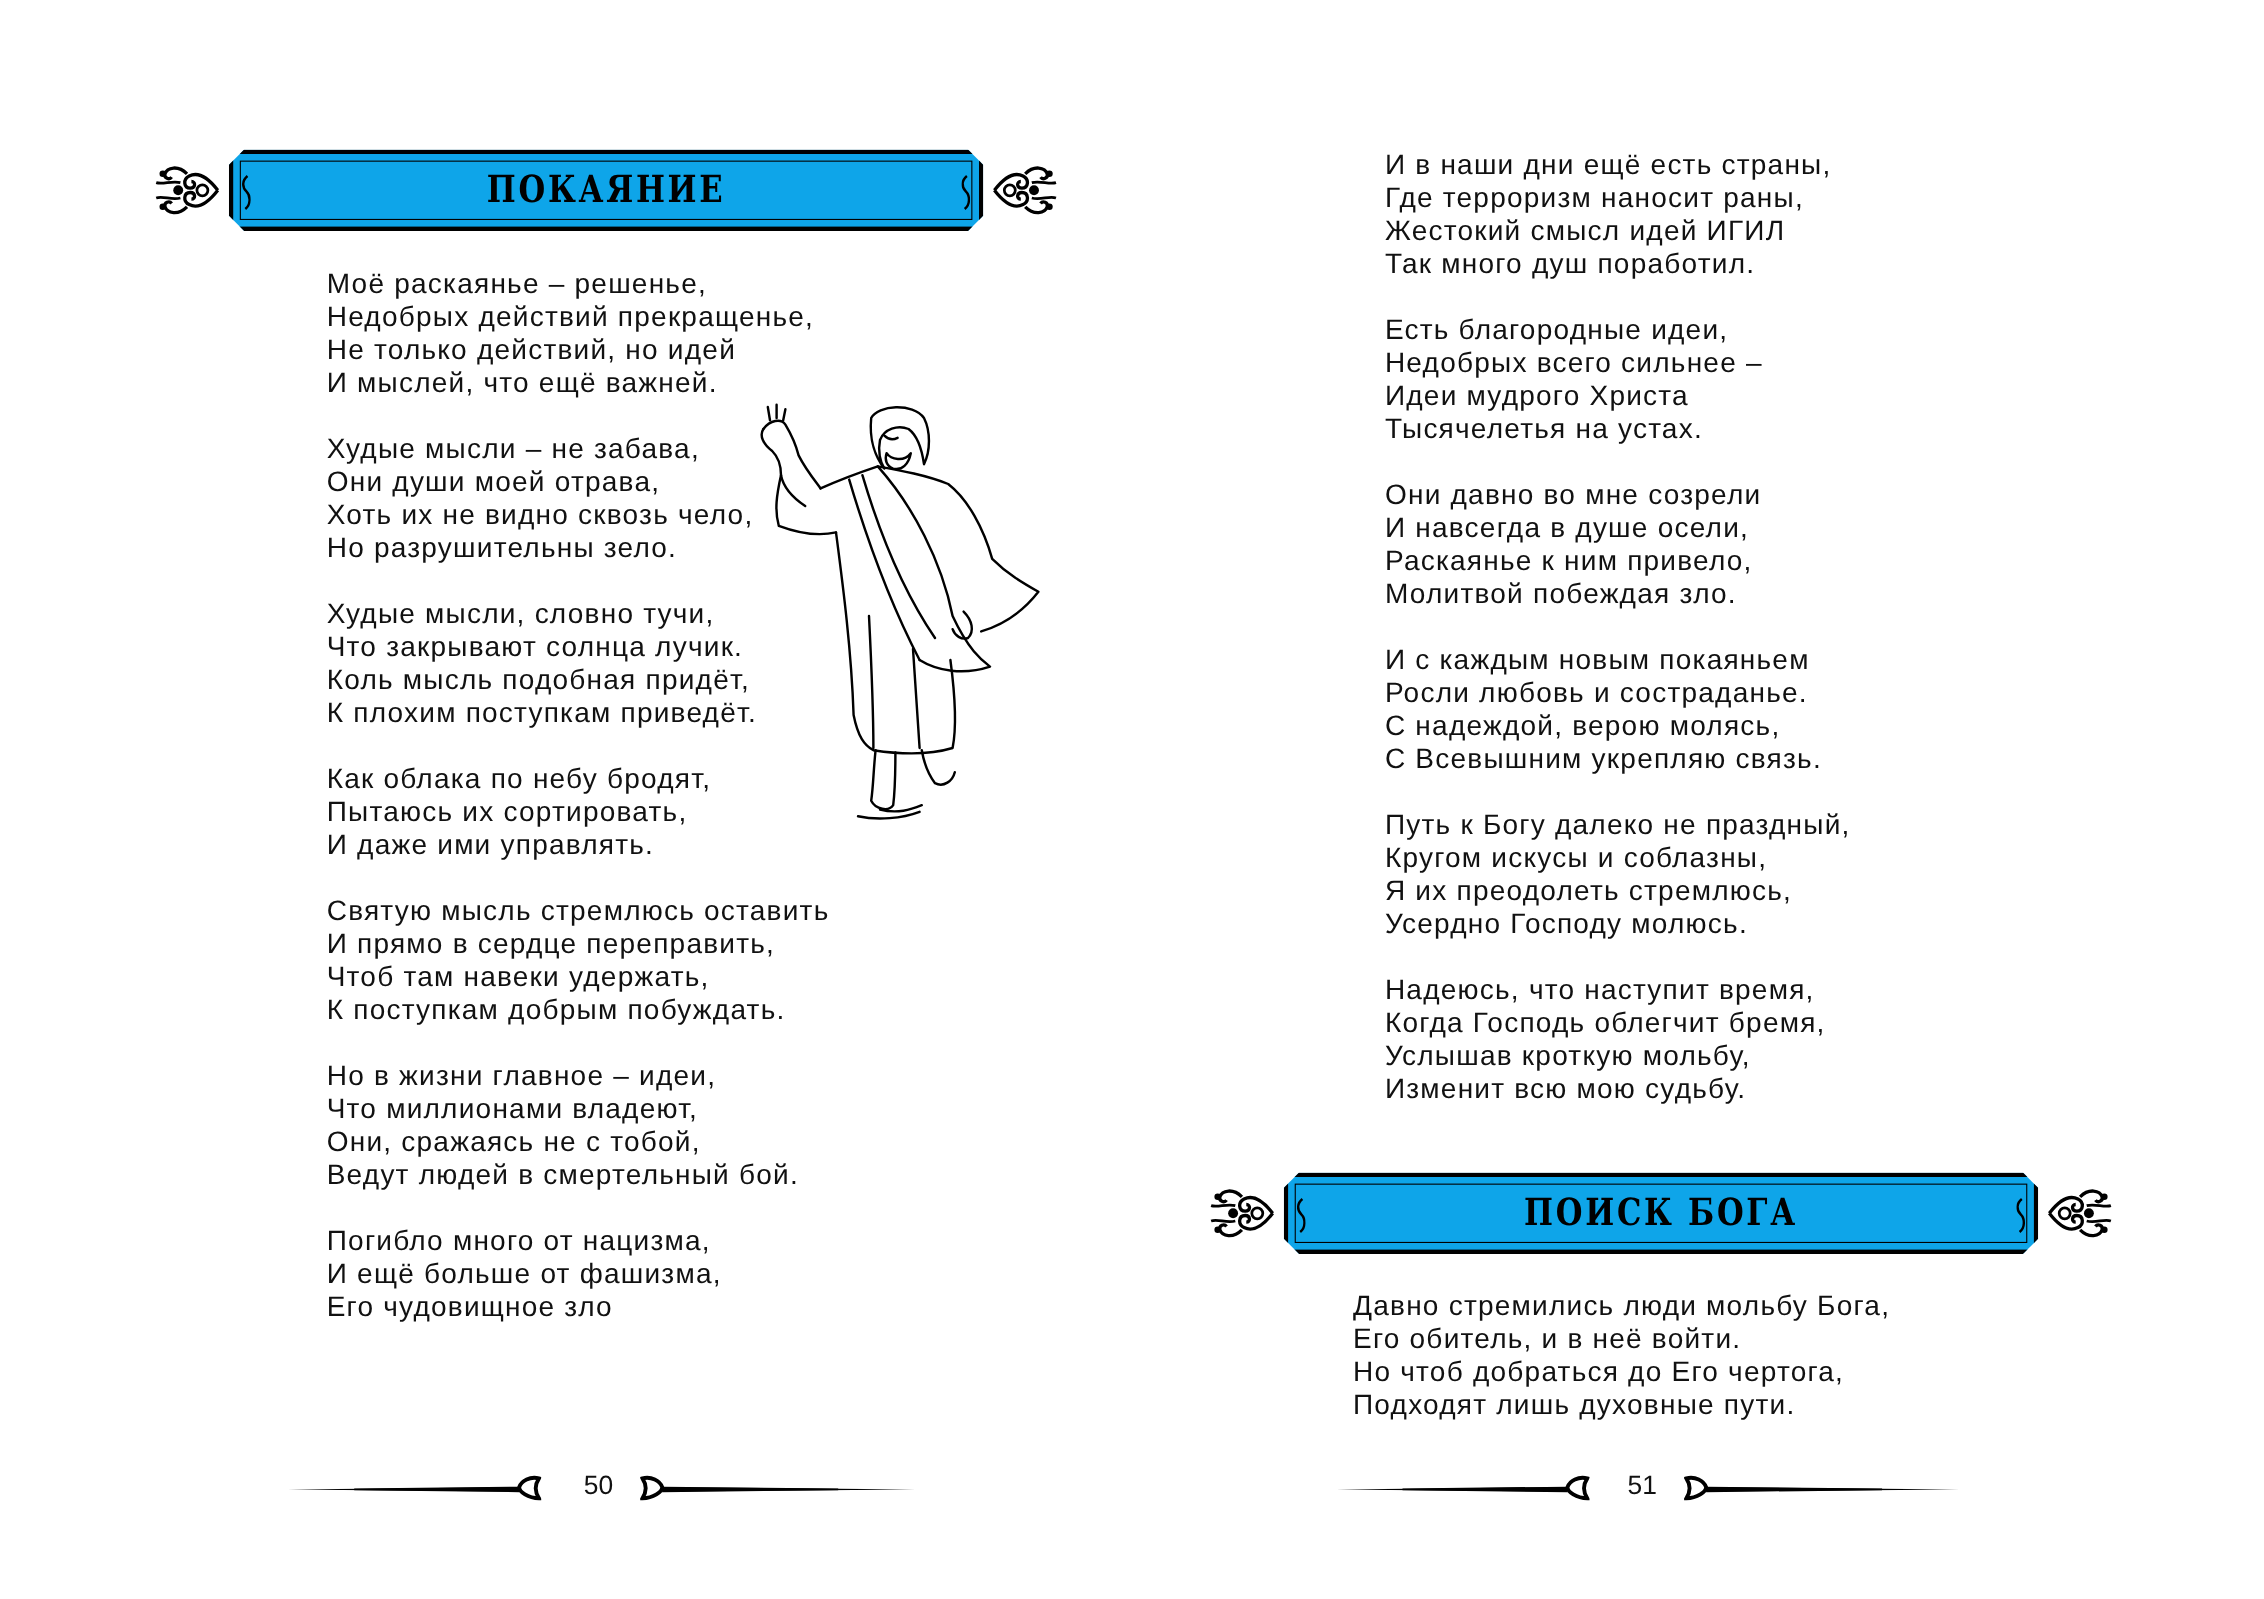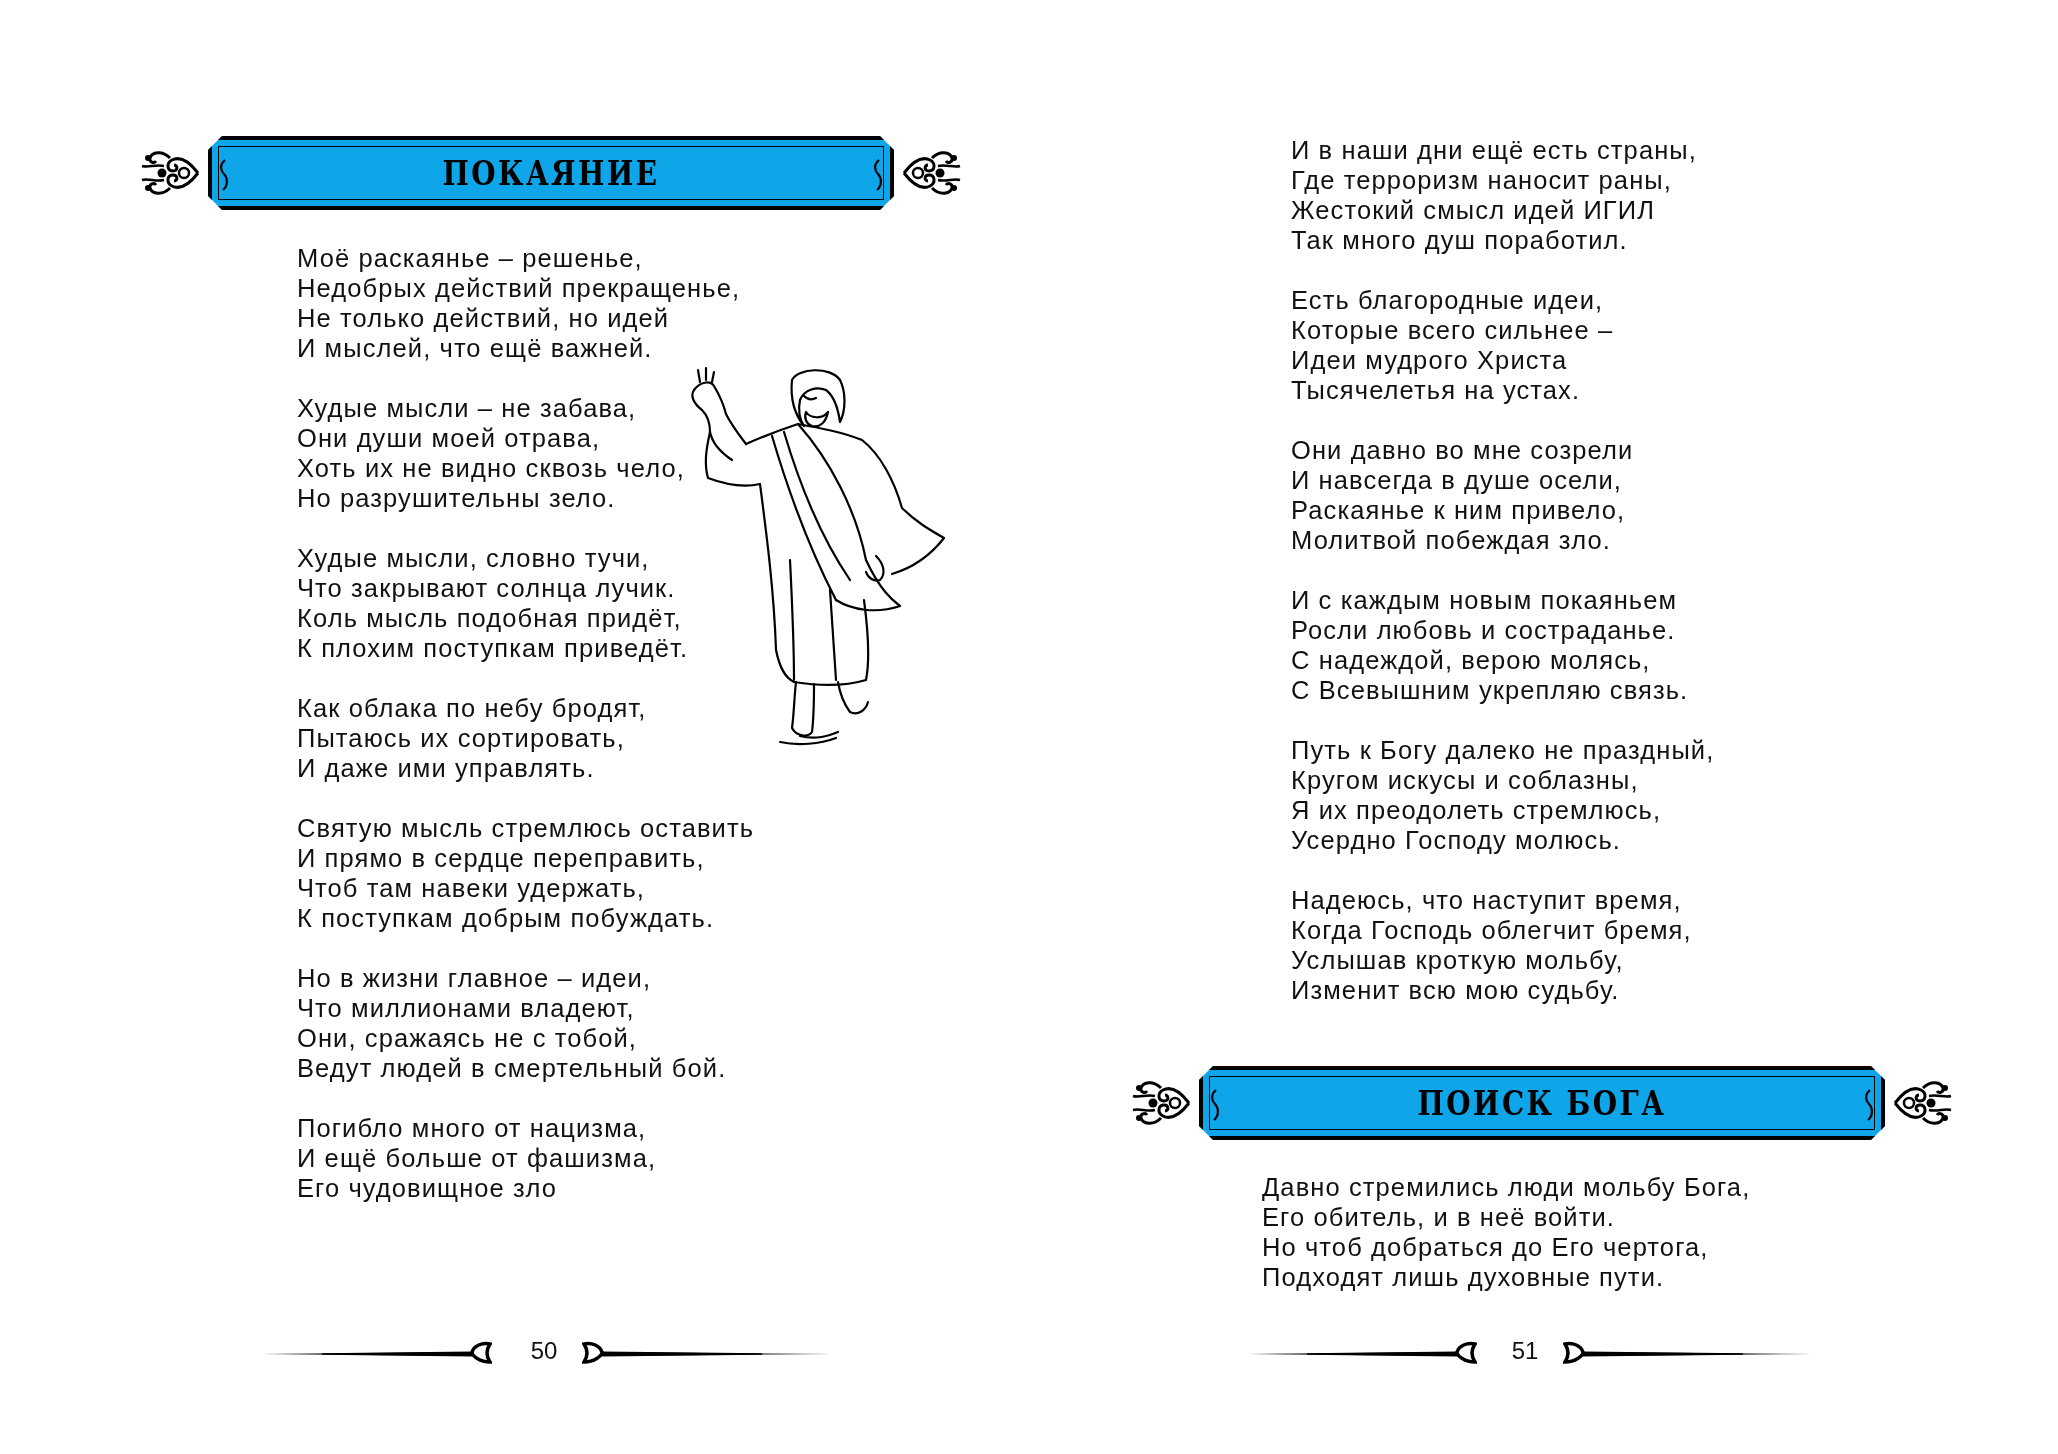--- a/index.html
+++ b/index.html
@@ -2,21 +2,21 @@
 <html><head>
 <meta charset="utf-8">
 <style>
   html, body { margin: 0; padding: 0; }
   body {
     width: 2058px; height: 1454px; background: #ffffff; position: relative; overflow: hidden;
     font-family: "Liberation Sans", "DejaVu Sans", sans-serif; color: #111;
   }
   .page { position: absolute; top: 0; height: 1454px; }
   .page-left { left: 0; width: 1029px; }
-  .page-right { left: 1029px; width: 1029px; }
+  .page-right { left: 997px; width: 1029px; }
 
   
   .banner { position: absolute; height: 74px; }
   .banner .frame {
     position: absolute; left: 68px; right: 68px; top: 0; bottom: 0;
     border: 4px solid #000; background: #0ea5e9;
     clip-path: polygon(14px 0, calc(100% - 14px) 0, 100% 14px, 100% calc(100% - 14px), calc(100% - 14px) 100%, 14px 100%, 0 calc(100% - 14px), 0 14px);
   }
   .banner .frame-inner {
     position: absolute; left: 6px; right: 6px; top: 6px; bottom: 6px;
@@ -191,21 +191,21 @@
 
   <div class="poem" style="left:262px; top:135px;">
     <div class="stanza">
       <span class="line">И в наши дни ещё есть страны,</span>
       <span class="line">Где терроризм наносит раны,</span>
       <span class="line">Жестокий смысл идей ИГИЛ</span>
       <span class="line">Так много душ поработил.</span>
     </div>
     <div class="stanza">
       <span class="line">Есть благородные идеи,</span>
-      <span class="line">Которые всего сильнее –</span>
+      <span class="line">Недобрых всего сильнее –</span>
       <span class="line">Идеи мудрого Христа</span>
       <span class="line">Тысячелетья на устах.</span>
     </div>
     <div class="stanza">
       <span class="line">Они давно во мне созрели</span>
       <span class="line">И навсегда в душе осели,</span>
       <span class="line">Раскаянье к ним привело,</span>
       <span class="line">Молитвой побеждая зло.</span>
     </div>
     <div class="stanza">

